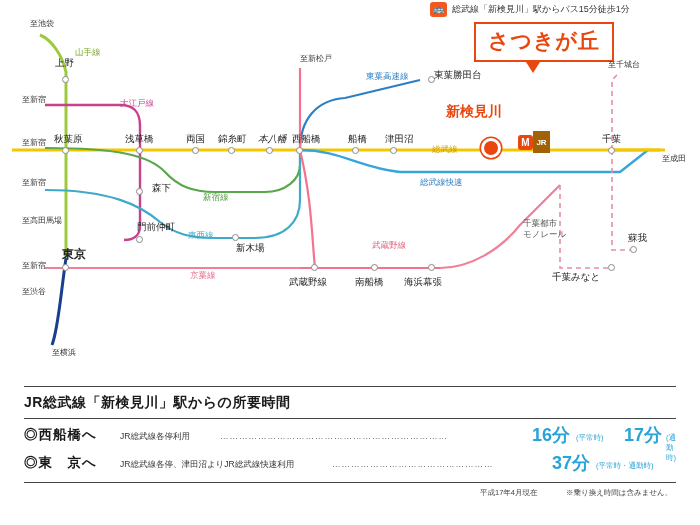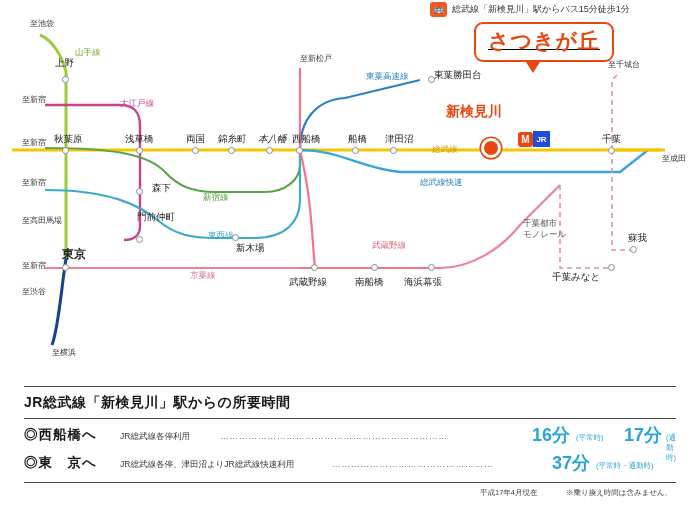--- a/index.html
+++ b/index.html
@@ -9,27 +9,27 @@
   .lbl.sta{color:#222;font-size:9.5px;}
   .lbl.line{font-size:8.5px;}
   .lbl.tiny{font-size:8px;}
   .dot{position:absolute;width:7px;height:7px;border-radius:50%;background:#fff;border:1.6px solid #8a8a8a;box-sizing:border-box;}
   .bigdot{position:absolute;width:20px;height:20px;border-radius:50%;background:#e8470f;border:3px solid #ffffff;box-sizing:border-box;box-shadow:0 0 0 1.5px #e8470f;}
   
   #callout{position:absolute;left:430px;top:2px;width:264px;height:62px;}
   .cap{position:absolute;left:0;top:0;display:flex;align-items:center;gap:5px;}
   .capicon{width:17px;height:15px;background:#f5581f;border-radius:3px;display:flex;align-items:center;justify-content:center;color:#fff;font-size:9px;line-height:1;}
   .captext{font-size:9px;color:#333;}
-  .box{position:absolute;left:44px;top:20px;border:2px solid #e8470f;border-radius:9px;background:#fff;padding:3px 12px 5px 12px;text-decoration:underline;}
+  .box{position:absolute;left:44px;top:20px;border:2px solid #e8470f;border-radius:0;background:#fff;padding:3px 12px 5px 12px;}
   .box span{color:#e8470f;font-size:21px;font-weight:bold;letter-spacing:1px;}
   .arrow{position:absolute;left:96px;top:60px;width:0;height:0;border-left:7px solid transparent;border-right:7px solid transparent;border-top:11px solid #e8470f;}
   
   .jrbadge{position:absolute;display:flex;align-items:center;}
   .jrbadge .m{width:15px;height:15px;background:#e8470f;border-radius:3px;color:#fff;font-size:10px;display:flex;align-items:center;justify-content:center;font-weight:bold;}
-  .jrbadge .j{width:17px;height:16px;background:#1d4ed8;color:#fff;font-size:8px;display:flex;align-items:center;justify-content:center;font-weight:bold;}
+  .jrbadge .j{width:17px;height:22px;background:#a16207;color:#fff;font-size:8px;display:flex;align-items:center;justify-content:center;font-weight:bold;}
   
   #bottom{position:absolute;left:0;top:386px;width:700px;height:139px;}
   .hr{position:absolute;left:24px;width:652px;height:1px;background:#444;}
   .btitle{position:absolute;left:24px;top:8px;font-size:14px;font-weight:bold;color:#1a1a1a;letter-spacing:0.5px;}
   .row{position:absolute;left:24px;height:22px;}
   .rowhead{position:absolute;left:0;top:0;font-size:13.5px;font-weight:bold;color:#1a1a1a;letter-spacing:1px;}
   .rowdesc{position:absolute;top:5px;font-size:8.5px;color:#333;}
   .dots{position:absolute;top:5px;font-size:8.5px;color:#666;letter-spacing:1px;overflow:hidden;}
   .time{position:absolute;top:-3px;color:#29a3d8;font-weight:bold;font-size:18px;}
   .timesub{position:absolute;top:7px;color:#29a3d8;font-size:7.5px;}
@@ -89,21 +89,21 @@
   <div class="bigdot" style="left:481px;top:138px;"></div>
   <div class="lbl" style="left:446px;top:104px;font-size:14px;font-weight:bold;color:#e8470f;">新検見川</div>
   <div class="jrbadge" style="left:518px;top:131px;">
     <span class="m">M</span>
     <span class="j">JR</span>
   </div>
 
   <div class="lbl line" style="left:75px;top:48px;color:#7aa82a;">山手線</div>
   <div class="lbl line" style="left:120px;top:99px;color:#c8418f;">大江戸線</div>
   <div class="lbl line" style="left:203px;top:193px;color:#4f9a41;">新宿線</div>
-  <div class="lbl line" style="left:208px;top:231px;color:#3fa9c9;">東西線</div>
+  <div class="lbl line" style="left:188px;top:231px;color:#3fa9c9;">東西線</div>
   <div class="lbl line" style="left:190px;top:271px;color:#e06a8a;">京葉線</div>
   <div class="lbl line" style="left:366px;top:72px;color:#2b7fc4;">東葉高速線</div>
   <div class="lbl line" style="left:432px;top:145px;color:#c79a00;">総武線</div>
   <div class="lbl line" style="left:420px;top:178px;color:#2b7fc4;">総武線快速</div>
   <div class="lbl line" style="left:372px;top:241px;color:#e0607a;">武蔵野線</div>
   <div class="lbl line" style="left:523px;top:218px;color:#555;white-space:pre-line;line-height:1.25;">千葉都市
 モノレール</div>
 
   <div class="lbl tiny" style="left:30px;top:20px;">至池袋</div>
   <div class="lbl tiny" style="left:22px;top:96px;">至新宿</div>
@@ -142,21 +142,21 @@
   <div class="lbl sta" style="left:54px;top:134px;">秋葉原</div>
   <div class="lbl sta" style="left:125px;top:134px;">浅草橋</div>
   <div class="lbl sta" style="left:186px;top:134px;">両国</div>
   <div class="lbl sta" style="left:218px;top:134px;">錦糸町</div>
   <div class="lbl sta" style="left:258px;top:134px;font-style:italic;">本八幡</div>
   <div class="lbl sta" style="left:292px;top:134px;">西船橋</div>
   <div class="lbl sta" style="left:348px;top:134px;">船橋</div>
   <div class="lbl sta" style="left:385px;top:134px;">津田沼</div>
   <div class="lbl sta" style="left:602px;top:134px;">千葉</div>
   <div class="lbl sta" style="left:152px;top:183px;">森下</div>
-  <div class="lbl sta" style="left:137px;top:212px;">門前仲町</div>
+  <div class="lbl sta" style="left:137px;top:222px;">門前仲町</div>
   <div class="lbl sta" style="left:236px;top:243px;">新木場</div>
   <div class="lbl sta" style="left:62px;top:248px;font-size:12px;font-weight:bold;">東京</div>
   <div class="lbl sta" style="left:289px;top:277px;">武蔵野線</div>
   <div class="lbl sta" style="left:355px;top:277px;">南船橋</div>
   <div class="lbl sta" style="left:404px;top:277px;">海浜幕張</div>
   <div class="lbl sta" style="left:434px;top:70px;">東葉勝田台</div>
   <div class="lbl sta" style="left:628px;top:233px;">蘇我</div>
   <div class="lbl sta" style="left:552px;top:272px;">千葉みなと</div>
 </div>
 

